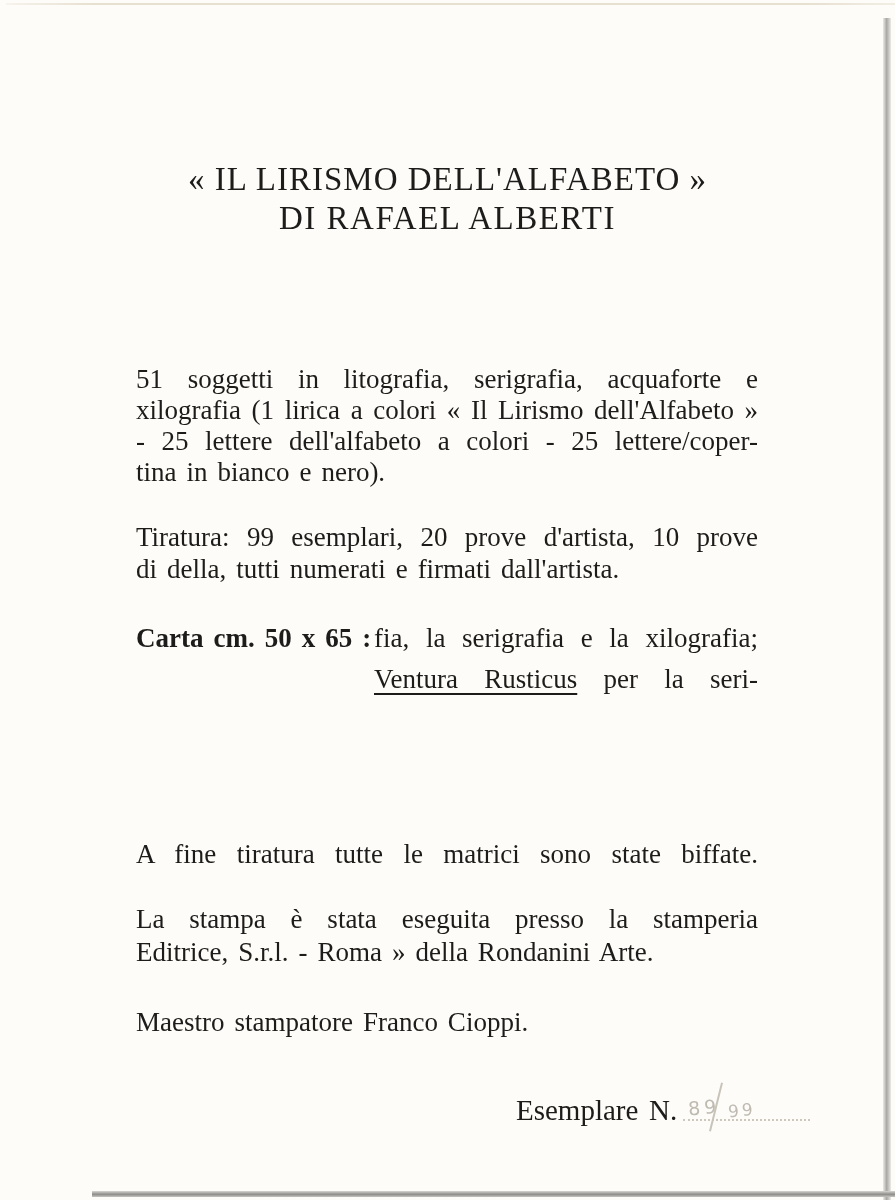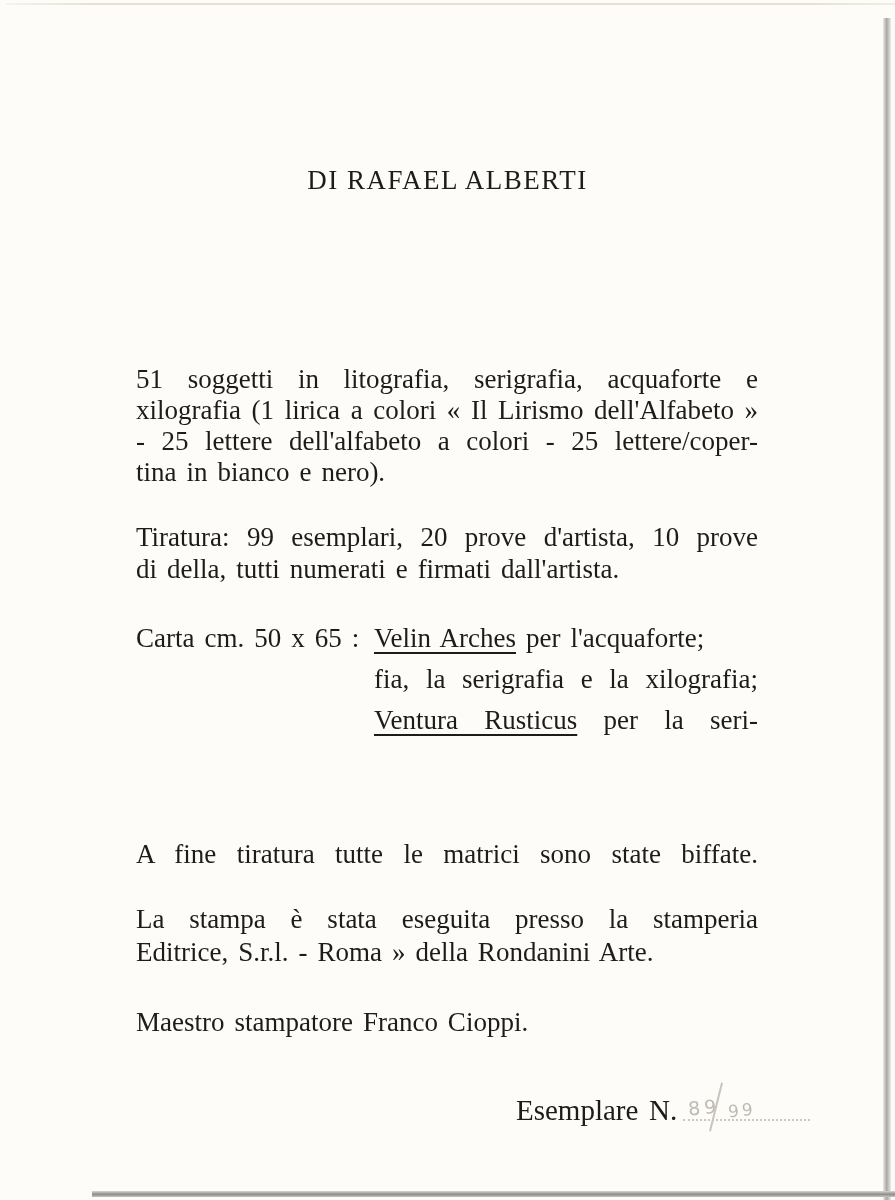--- a/index.html
+++ b/index.html
@@ -13,31 +13,31 @@
   }
   .abs { position: absolute; }
 
   
   .body-text { font-size: 27px; line-height: 32px; word-spacing: 0.12em; }
   .jl { text-align: justify; text-align-last: justify; }
 
   
   #title-block { top: 160px; left: 0; width: 895px; text-align: center; }
   .title-main { font-size: 33px; line-height: 38px; letter-spacing: 1px; }
-  .title-sub  { font-size: 27px; line-height: 30px; letter-spacing: 1.5px; margin-top: 5px; }
+  .title-sub  { font-size: 33px; line-height: 30px; letter-spacing: 1.5px; margin-top: 5px; }
 
   
   #p-soggetti { top: 364px;  left: 136px; width: 622px; line-height: 31px; }
   #p-tiratura { top: 521px;  left: 136px; width: 622px; }
   #carta      { top: 622px;  left: 136px; width: 622px; display: flex; align-items: flex-start; }
   #p-biffate  { top: 838px;  left: 136px; width: 622px; }
   #p-stampa   { top: 903px;  left: 136px; width: 622px; line-height: 33px; }
   #p-maestro  { top: 1006px; left: 136px; width: 622px; }
 
-  .carta-label   { width: 238px; flex: none; }
+  .carta-label   { width: 238px; flex: none; font-weight: bold; }
   .carta-entries { width: 384px; flex: none; }
   .paper-entry   { margin-bottom: 9px; }
   .paper-entry:last-child { margin-bottom: 0; }
   .paper-name {
     text-decoration: underline;
     text-decoration-thickness: 2px;
     text-underline-offset: 5px;
   }
 
   
@@ -69,41 +69,39 @@
   }
 </style>
 </head>
 <body>
 
 <div class="abs" id="scan-edge-top"></div>
 <div class="abs" id="scan-edge-right"></div>
 <div class="abs" id="scan-edge-bottom"></div>
 
 <div class="abs" id="title-block">
+  <div class="title-main">« IL LIRISMO DELL'ALFABETO »</div>
   <div class="title-sub">DI RAFAEL ALBERTI</div>
 </div>
 
 <div class="abs body-text" id="p-soggetti">
   <div class="jl">51 soggetti in litografia, serigrafia, acquaforte e</div>
   <div class="jl">xilografia (1 lirica a colori « Il Lirismo dell'Alfabeto »</div>
   <div class="jl">- 25 lettere dell'alfabeto a colori - 25 lettere/coper-</div>
   <div>tina in bianco e nero).</div>
 </div>
 
 <div class="abs body-text" id="p-tiratura">
   <div class="jl">Tiratura: 99 esemplari, 20 prove d'artista, 10 prove</div>
   <div>di della, tutti numerati e firmati dall'artista.</div>
 </div>
 
 <div class="abs body-text" id="carta">
   <div class="carta-label">Carta cm. 50 x 65 :</div>
   <div class="carta-entries">
-    <div class="paper-entry">
-      <div><span class="paper-name">Velin Arches</span><span> per l'acquaforte;</span></div>
-    </div>
     <div class="paper-entry">
       <div class="jl">fia, la serigrafia e la xilografia;</div>
     </div>
     <div class="paper-entry">
       <div class="jl"><span class="paper-name">Ventura Rusticus</span><span> per la seri-</span></div>
     </div>
   </div>
 </div>
 
 <div class="abs body-text" id="p-biffate">

